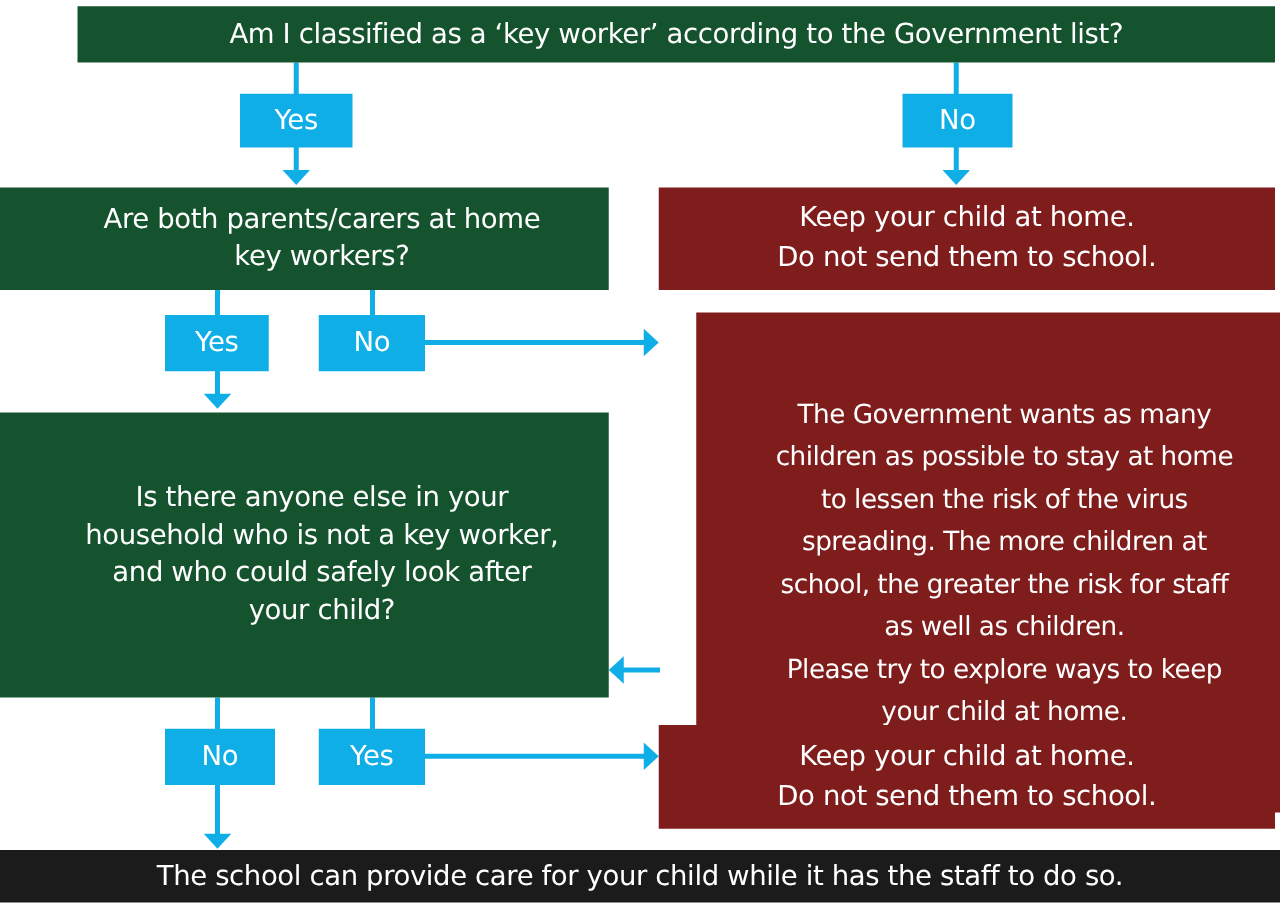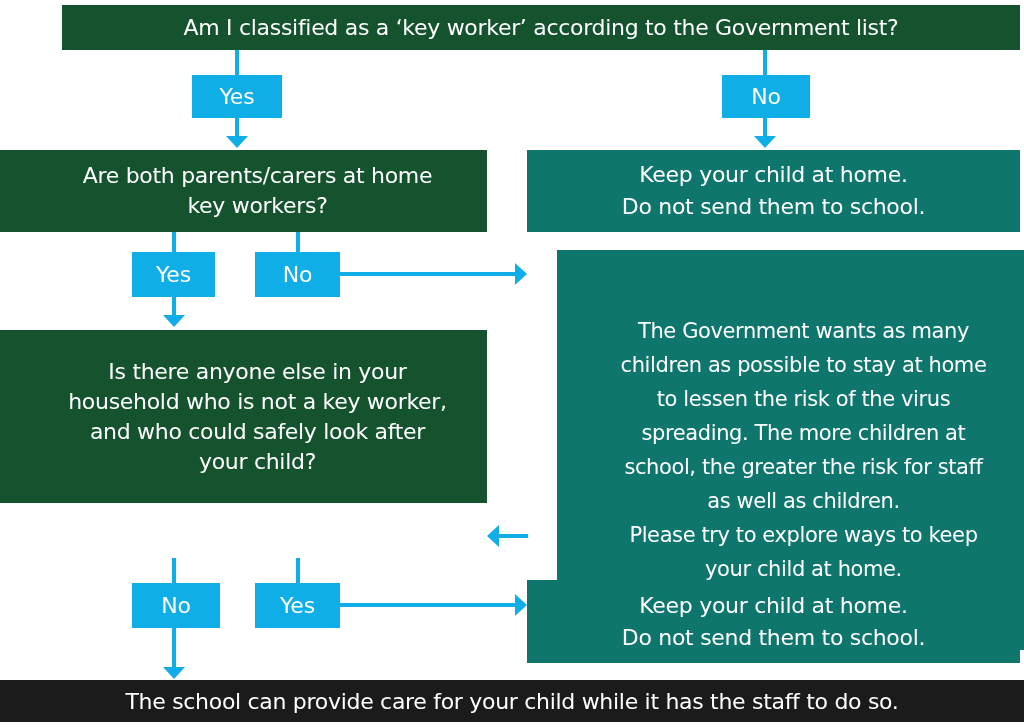--- a/index.html
+++ b/index.html
@@ -8,21 +8,21 @@
       background: #ffffff;
       font-family: "DejaVu Sans", "Liberation Sans", sans-serif;
     }
     .box {
       position: absolute; box-sizing: border-box;
       color: #ffffff; text-align: center;
       display: flex; align-items: center; justify-content: center;
       white-space: pre-line;
     }
     .navy { background: #14532d; }
-    .red { background: #0f766e; }
+    .red { background: #7f1d1d; }
     .black { background: #1b1b1b; }
     .cyan { background: #10aee6; }
     .q-top { font-size: 22px; letter-spacing: -0.3px; }
     .q { font-size: 22px; line-height: 30px; letter-spacing: -0.3px; padding-left: 28px; }
     .warn { font-size: 22px; line-height: 32px; letter-spacing: -0.3px; }
     .info { font-size: 21px; line-height: 34px; letter-spacing: -0.4px; }
     .ans { font-size: 22px; letter-spacing: -0.2px; }
     .bottom { font-size: 22px; letter-spacing: -0.3px; }
     .line { position: absolute; background: #10aee6; }
     .arrow { position: absolute; width: 0; height: 0; }
@@ -96,21 +96,21 @@
   <span>The Government wants as many
 children as possible to stay at home
 to lessen the risk of the virus
 spreading. The more children at
 school, the greater the risk for staff
 as well as children.
 Please try to explore ways to keep
 your child at home.</span>
 </div>
 
-<div class="box navy q" style="left:0px; top:330px; width:487px; height:173px;">
+<div class="box navy q" style="left:0px; top:330px; width:487px; height:228px;">
   <span>Is there anyone else in your
 household who is not a key worker,
 and who could safely look after
 your child?</span>
 </div>
 
 <div class="box cyan ans" style="left:132px; top:583px; width:88px; height:45px;">
   <span>No</span>
 </div>
 <div class="box cyan ans" style="left:255px; top:583px; width:85px; height:45px;">

